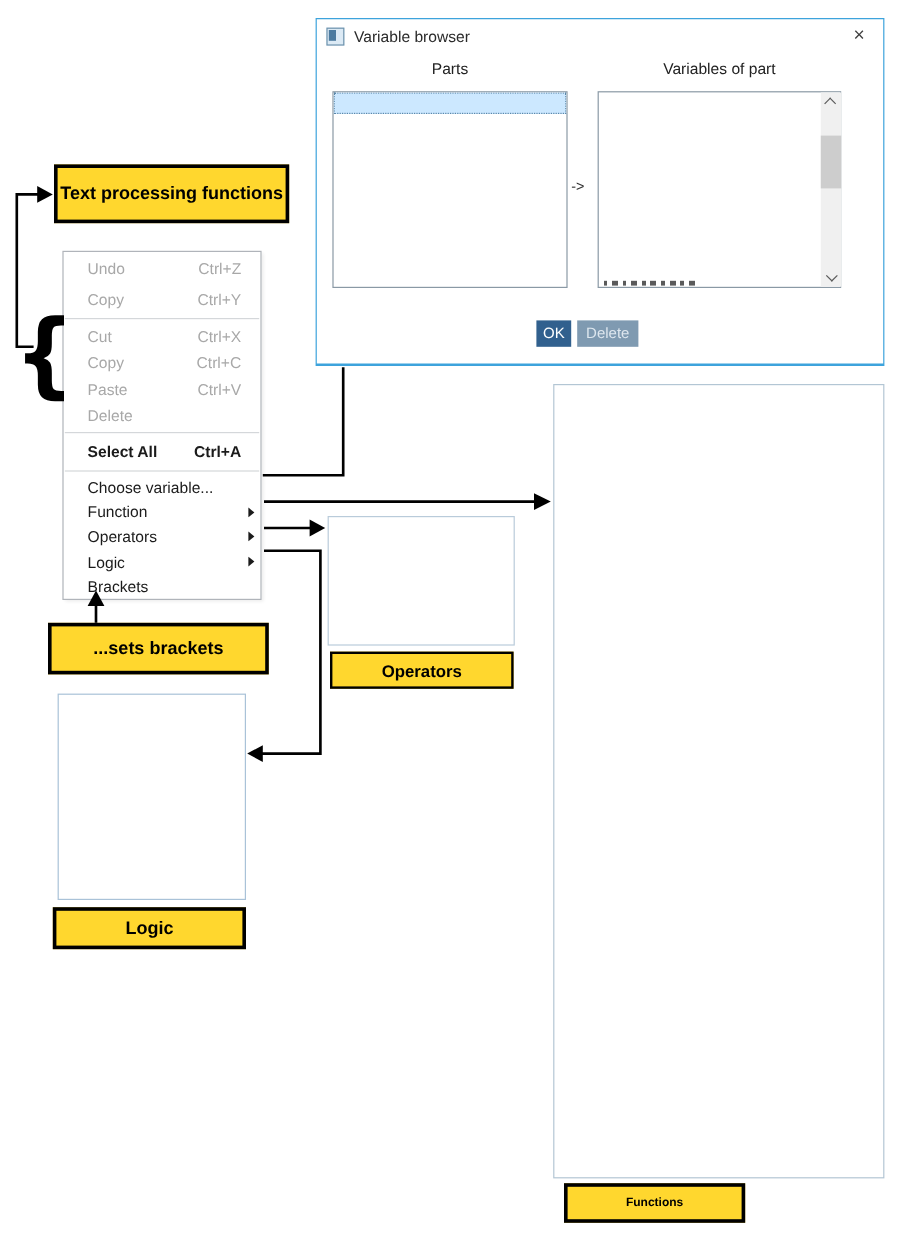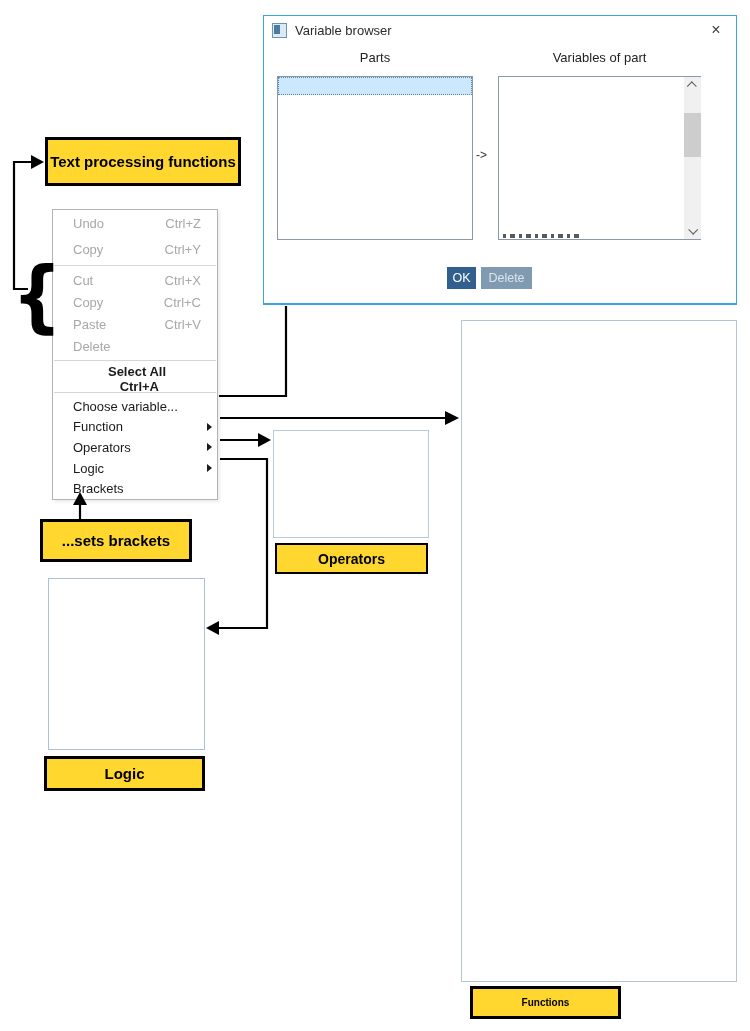--- a/index.html
+++ b/index.html
@@ -38,21 +38,21 @@
   .btn-ok{left:447px;width:29px;background:#31608e;color:#fff;}
   .btn-cancel{left:481px;width:51px;background:#7f9ab1;color:#dde6ee;}
 
   
   .menu{left:52px;top:209px;width:166px;background:#fff;border:1px solid #b0b4ba;box-sizing:border-box;
         box-shadow:2px 2px 3px rgba(0,0,0,0.08);}
   .menu-item{position:relative;display:flex;align-items:center;height:22px;padding:0 16px 0 20px;font-size:13px;color:#1b1b1b;}
   .menu-item .mi-label{flex:1;white-space:nowrap;}
   .menu-item .mi-short{width:44px;text-align:right;white-space:nowrap;}
   .menu-item.disabled{color:#a8a8a8;}
-  .menu-item.bold{font-weight:bold;flex-direction:column;}
+  .menu-item.bold{font-weight:bold;}
   .menu-item.sep{height:7px;padding:0;}
   .menu-item.sep::after{content:'';position:absolute;left:1px;right:1px;top:3px;border-top:1px solid #d4d7da;}
   .mi-arrow{display:none;}
   .menu-item.submenu .mi-arrow{display:block;position:absolute;right:5px;top:50%;margin-top:-4px;width:0;height:0;
         border-left:5px solid #1b1b1b;border-top:4px solid transparent;border-bottom:4px solid transparent;}
   .menu > .menu-item:nth-child(1),.menu > .menu-item:nth-child(2){height:26px;}
   .menu > .menu-item:nth-child(9){height:25px;}
   .menu > .menu-item:nth-child(n+11){height:20.6px;}
 
   
@@ -61,21 +61,21 @@
   .ops-panel .p-row{height:20px;line-height:20px;white-space:nowrap;}
   .logic-panel{left:48px;top:578px;width:157px;height:172px;border:1px solid #a9c2d8;padding:6px 0 0 18px;}
   .logic-panel .p-row{height:20.4px;line-height:20.4px;white-space:nowrap;}
   .func-panel{left:461px;top:320px;width:276px;height:662px;border:1px solid #b3c6d4;padding:5px 0 0 14px;}
   .func-panel .p-row{height:21.1px;line-height:21.1px;white-space:nowrap;letter-spacing:-0.1px;}
 
   
   .ylabel{background:#ffd72e;border:2px solid #000;color:#000;font-weight:bold;display:flex;
           align-items:center;justify-content:center;text-align:center;box-sizing:border-box;}
   .lbl-textproc{left:45px;top:137px;width:196px;height:49px;border-width:3px;font-size:15px;line-height:1.3;}
-  .lbl-brackets{left:40px;top:519px;width:152px;height:43px;border-width:3px;font-size:15px;}
+  .lbl-brackets{left:40px;top:519px;width:184px;height:43px;border-width:3px;font-size:15px;}
   .lbl-operators{left:275px;top:543px;width:153px;height:31px;font-size:14px;}
   .lbl-logic{left:44px;top:756px;width:161px;height:35px;border-width:3px;font-size:15px;}
   .lbl-functions{left:470px;top:986px;width:151px;height:33px;border-width:3px;font-size:10px;}
 
   
   .brace{left:12px;top:247px;font-size:74px;line-height:92px;font-weight:bold;color:#000;
          transform:scale(0.95,1.05);transform-origin:left top;font-family:"DejaVu Sans",sans-serif;}
   .overlay{left:0;top:0;width:750px;height:1031px;pointer-events:none;}
 </style>
 </head>

